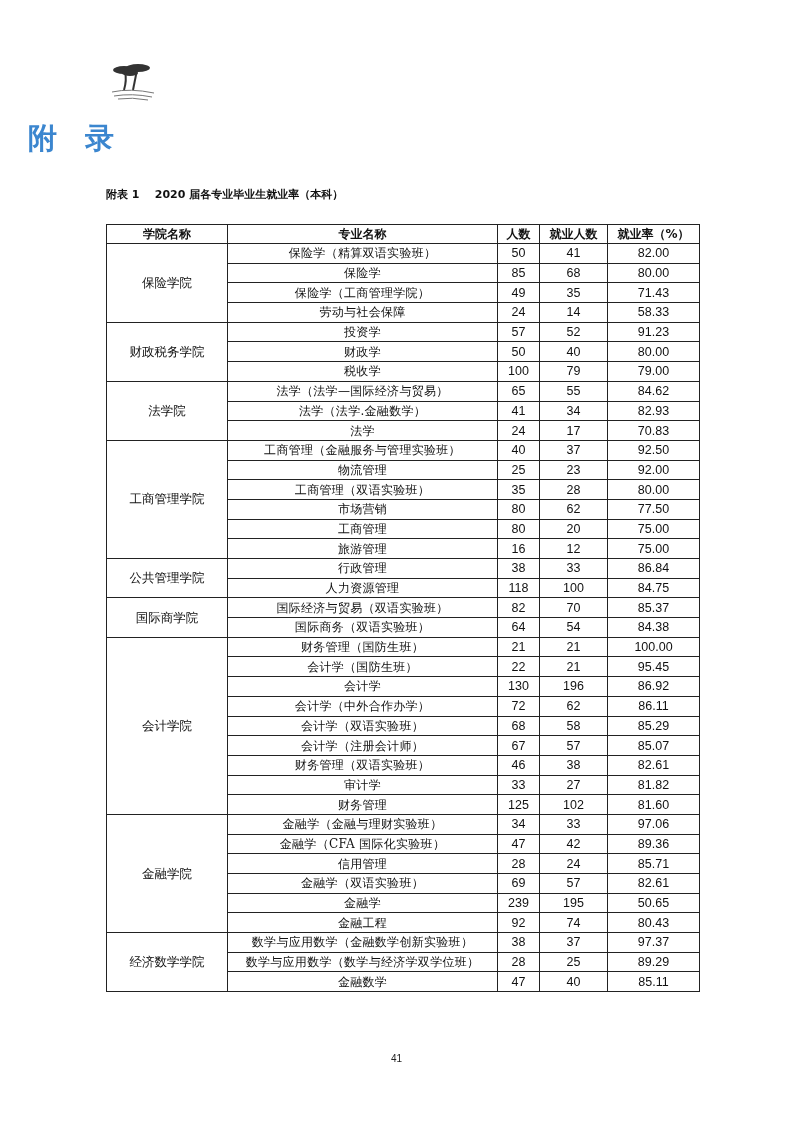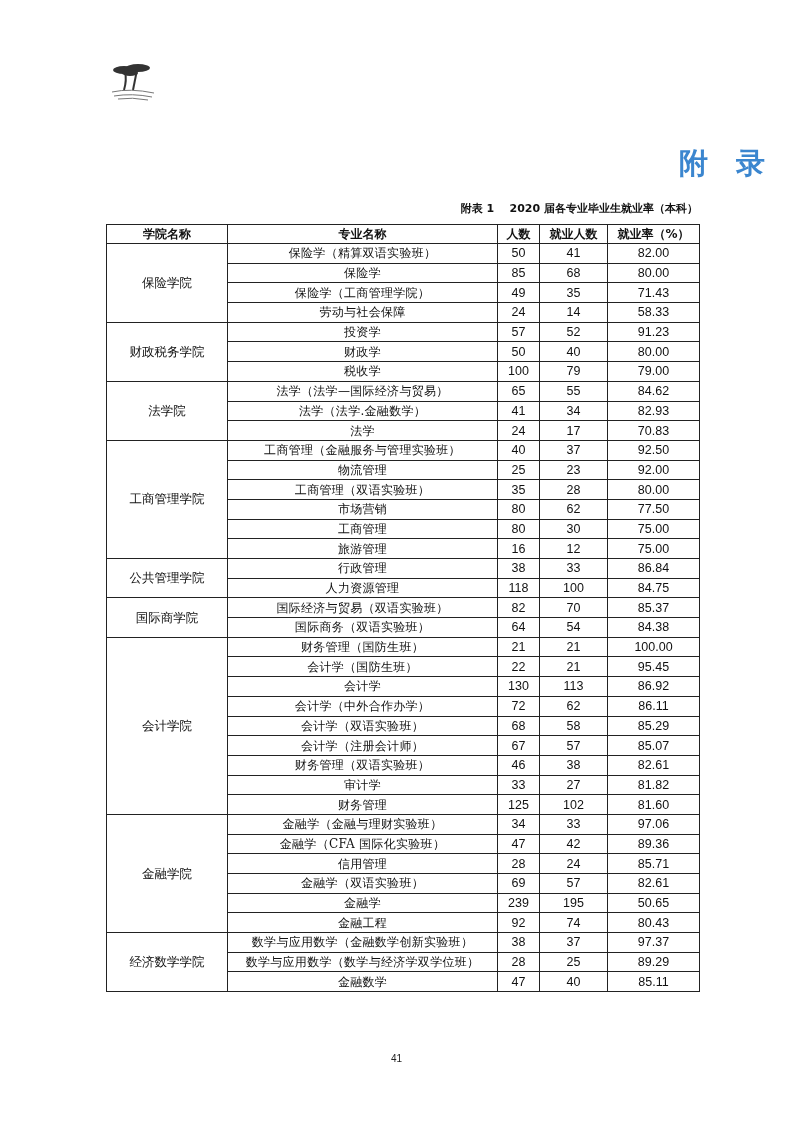--- a/index.html
+++ b/index.html
@@ -1,22 +1,22 @@
 <!DOCTYPE html>
 <html><head>
 <meta charset="utf-8">
 <style>
   html, body { margin: 0; padding: 0; background: #ffffff; }
   body { width: 793px; height: 1122px; position: relative; overflow: hidden;
          font-family: "DejaVu Serif", "Liberation Serif", serif; color: #111; }
   .logo { position: absolute; left: 110px; top: 62px; width: 46px; height: 40px; }
-  .title { position: absolute; left: 0; width: 793px; top: 144px; text-align: right;
+  .title { position: absolute; left: 0; width: 793px; top: 119px; text-align: left;
            font-family: "DejaVu Sans", "Liberation Sans", sans-serif; font-weight: bold;
            font-size: 29px; color: #3b86cf; letter-spacing: 28px; text-indent: 28px; }
-  .caption { position: absolute; left: 106px; width: 592px; top: 201px; text-align: right;
+  .caption { position: absolute; left: 106px; width: 592px; top: 187px; text-align: left;
              font-family: "DejaVu Sans", "Liberation Sans", sans-serif; font-weight: bold;
              font-size: 11px; color: #111; white-space: pre; }
   table.tbl { position: absolute; left: 106px; top: 224px; width: 593px;
               border-collapse: collapse; table-layout: fixed; }
   .tbl th, .tbl td { border: 1px solid #222; padding: 0; height: 18.7px; text-align: center;
                      font-size: 12px; line-height: 18px; white-space: nowrap; overflow: hidden; }
   .tbl th { font-family: "DejaVu Sans", "Liberation Sans", sans-serif; font-weight: bold;
             font-size: 12px; height: 18px; }
   .tbl td.num { font-family: "Liberation Sans", "DejaVu Sans", sans-serif; font-size: 12.5px; }
   .tbl td.college { font-size: 12.5px; }
@@ -150,21 +150,21 @@
       </tr>
       <tr>
         <td class="major">市场营销</td>
         <td class="num">80</td>
         <td class="num">62</td>
         <td class="num">77.50</td>
       </tr>
       <tr>
         <td class="major">工商管理</td>
         <td class="num">80</td>
-        <td class="num">30</td>
+        <td class="num">20</td>
         <td class="num">75.00</td>
       </tr>
       <tr>
         <td class="major">旅游管理</td>
         <td class="num">16</td>
         <td class="num">12</td>
         <td class="num">75.00</td>
       </tr>
       <tr>
         <td class="college" rowspan="2">公共管理学院</td>
@@ -201,21 +201,21 @@
       </tr>
       <tr>
         <td class="major">会计学（国防生班）</td>
         <td class="num">22</td>
         <td class="num">21</td>
         <td class="num">95.45</td>
       </tr>
       <tr>
         <td class="major">会计学</td>
         <td class="num">130</td>
-        <td class="num">113</td>
+        <td class="num">196</td>
         <td class="num">86.92</td>
       </tr>
       <tr>
         <td class="major">会计学（中外合作办学）</td>
         <td class="num">72</td>
         <td class="num">62</td>
         <td class="num">86.11</td>
       </tr>
       <tr>
         <td class="major">会计学（双语实验班）</td>

